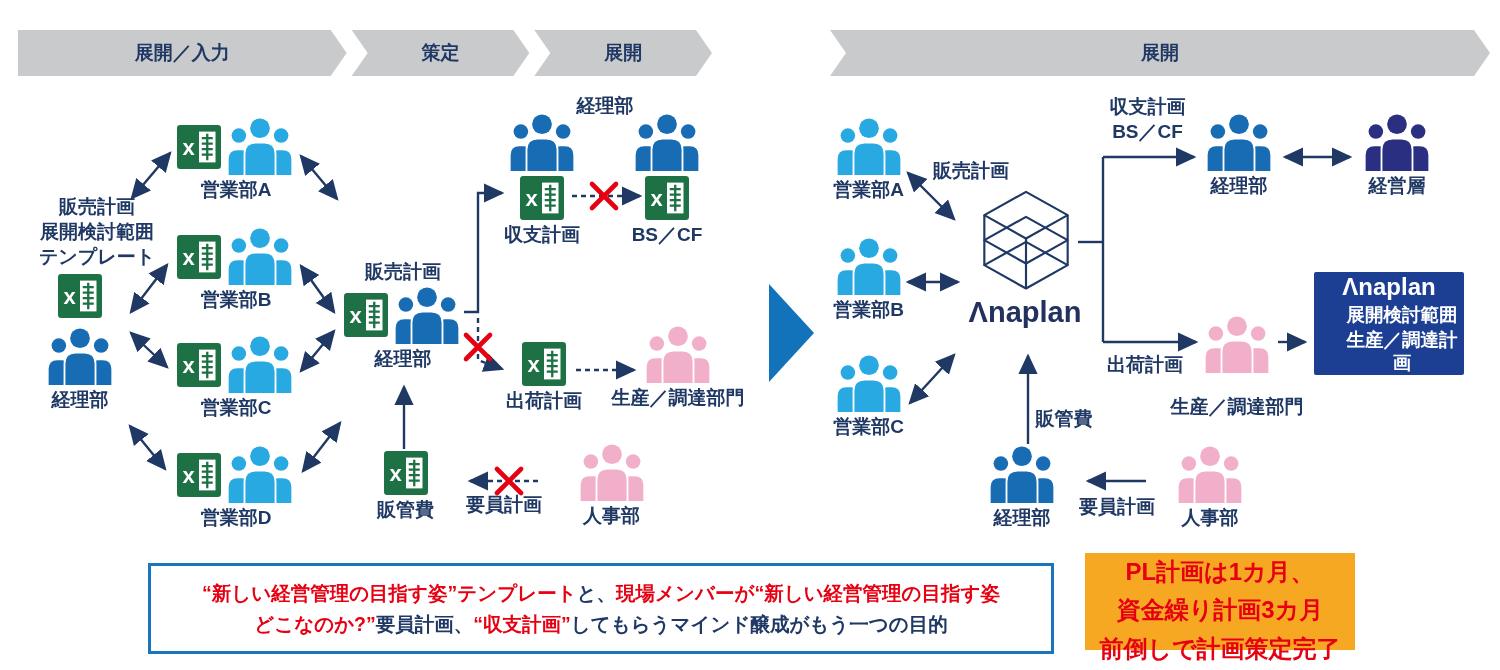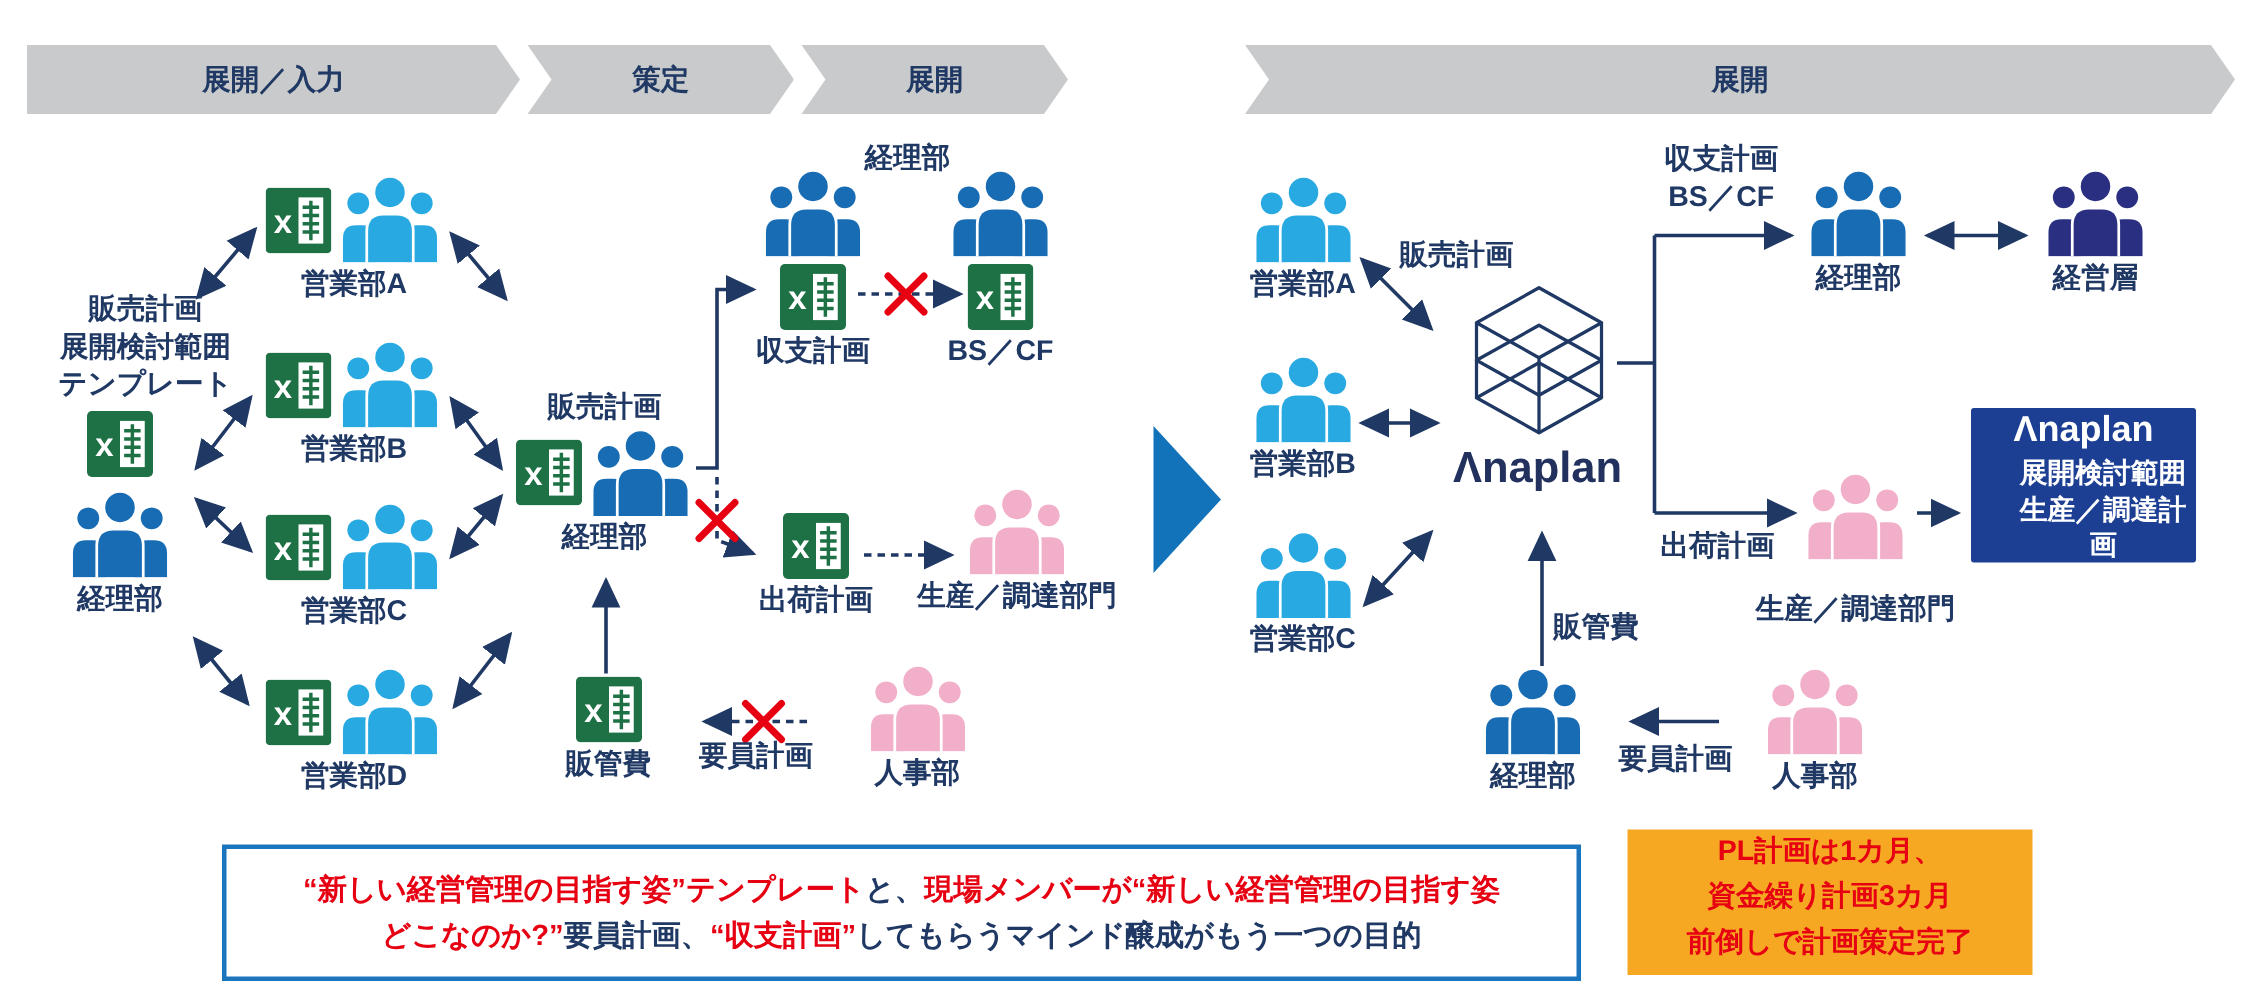--- a/index.html
+++ b/index.html
@@ -29,21 +29,21 @@
   .c-exec{color:#2B2F82;}
   .c-pink{color:#F2AFCA;}
   .txtblock{position:absolute;font-size:19px;font-weight:600;text-align:center;line-height:1.32;color:#1F3864;}
   .wordmark{position:absolute;font-size:29px;font-weight:800;color:#22315E;text-align:center;letter-spacing:0;}
   
   .anabox{position:absolute;background:#1C3F94;color:#fff;text-align:center;
           display:flex;flex-direction:column;justify-content:center;gap:2px;border-radius:2px;}
   .anabox .logo{font-size:24px;font-weight:800;letter-spacing:0;}
   .anabox .line{font-size:18.5px;font-weight:600;line-height:1.25;margin-left:26px;}
   
-  .resultbox{position:absolute;background:#F7A823;color:#E60012;font-size:19px;font-weight:700;
+  .resultbox{position:absolute;background:#F7A823;color:#E60012;font-size:24px;font-weight:700;
              display:flex;flex-direction:column;justify-content:flex-start;text-align:center;line-height:1.6;}
   
   .notebox{position:absolute;border:3px solid #1B75BC;background:#fff;
            display:flex;flex-direction:column;justify-content:center;text-align:center;
            font-size:19.5px;font-weight:700;line-height:1.55;}
   .notebox .red{color:#E60012;}
   .notebox .navy{color:#1F3864;}
   svg.overlay{position:absolute;left:0;top:0;pointer-events:none;}
 </style>
 </head>

